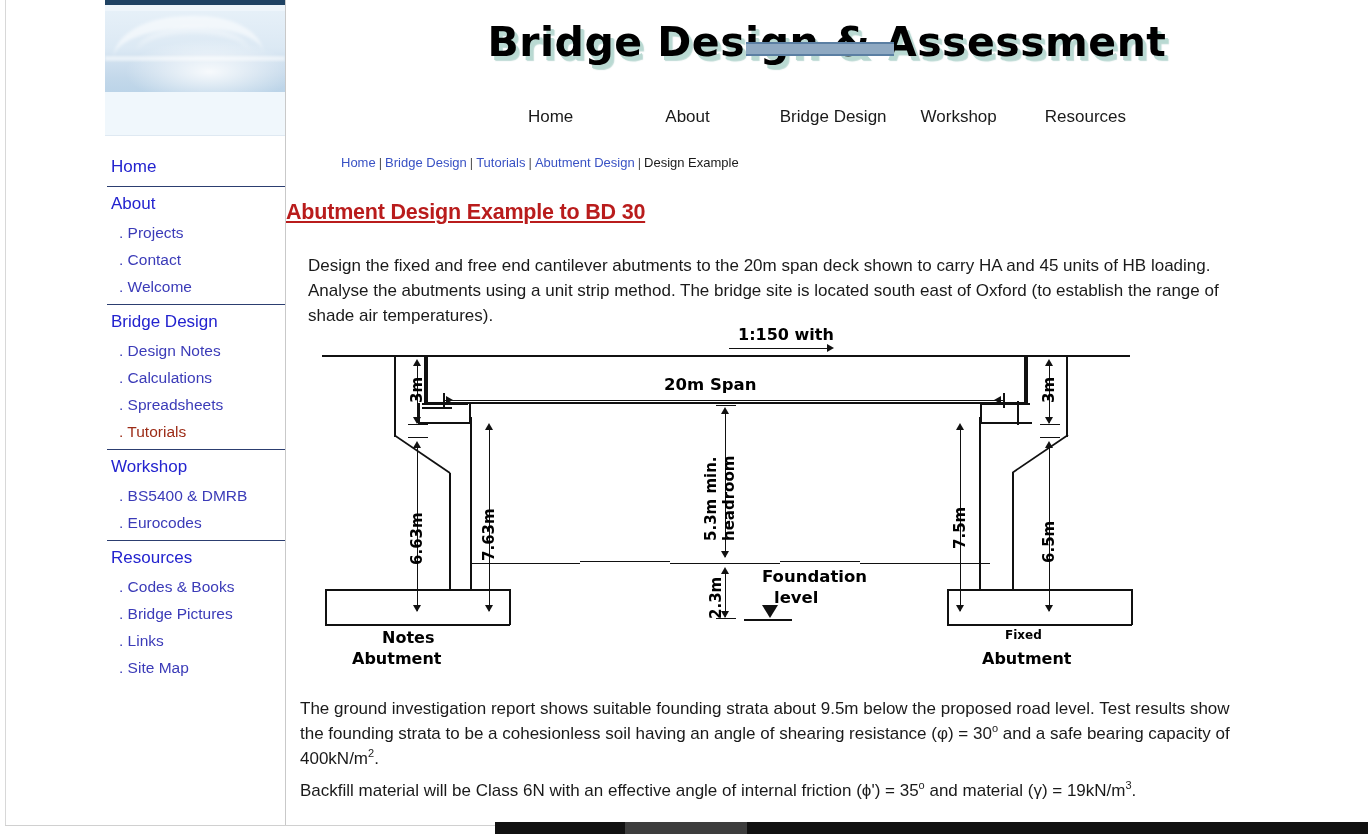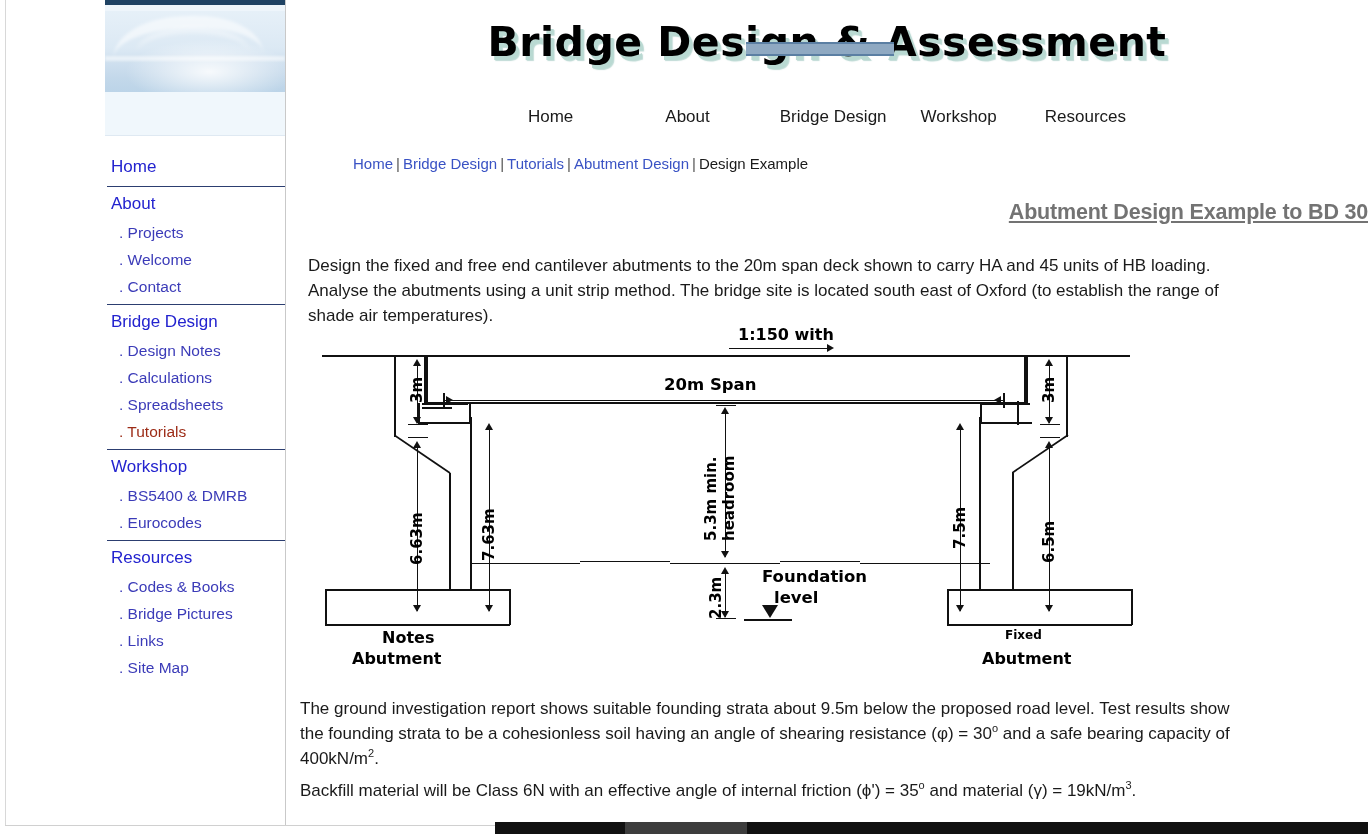--- a/index.html
+++ b/index.html
@@ -137,33 +137,33 @@
     color: #1a1a1a;
     text-decoration: none;
     padding: 0 10px;
     white-space: nowrap;
   }
   .nav-sp-1 { width: 72px; } .nav-sp-2 { width: 50px; }
   .nav-sp-3 { width: 14px; } .nav-sp-4 { width: 28px; }
 
   
   .breadcrumb {
-    position: absolute; left: 67px; top: 155px;
-    font-size: 15px; color: #1a1a1a; white-space: nowrap;
+    position: absolute; left: 55px; top: 155px;
+    font-size: 13px; color: #1a1a1a; white-space: nowrap;
   }
   .breadcrumb a { color: #3952c4; text-decoration: none; }
   .breadcrumb .sep { color: #555; padding: 0 3px; }
   .breadcrumb .cur { color: #1a1a1a; }
 
   
   .page-heading {
     position: absolute; left: 0; top: 186px; width: 1082px;
-    text-align: right;
+    text-align: left;
     font-size: 21.5px; font-weight: bold;
-    color: #737373;
+    color: #b91c1c;
     text-decoration: underline;
     letter-spacing: -0.2px;
   }
 
   
   .para {
     position: absolute;
     font-size: 17px;
     color: #1a1a1a;
     line-height: 25px;
@@ -242,22 +242,22 @@
   <nav class="sidebar">
 
     <div class="side-group">
       <a class="side-top" href="#">Home</a>
       <div class="side-div"></div>
     </div>
 
     <div class="side-group">
       <a class="side-top" href="#">About</a>
       <a class="side-sub" href="#">. Projects</a>
+      <a class="side-sub" href="#">. Contact</a>
       <a class="side-sub" href="#">. Welcome</a>
-      <a class="side-sub" href="#">. Contact</a>
       <div class="side-div"></div>
     </div>
 
     <div class="side-group">
       <a class="side-top" href="#">Bridge Design</a>
       <a class="side-sub" href="#">. Design Notes</a>
       <a class="side-sub" href="#">. Calculations</a>
       <a class="side-sub" href="#">. Spreadsheets</a>
       <a class="side-sub current" href="#">. Tutorials</a>
       <div class="side-div"></div>

